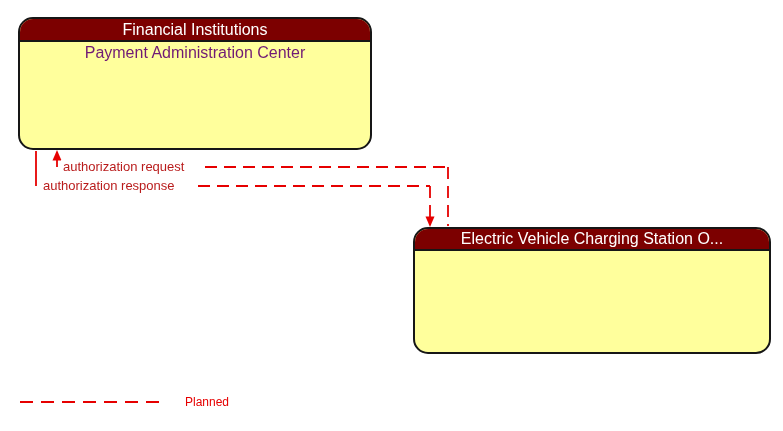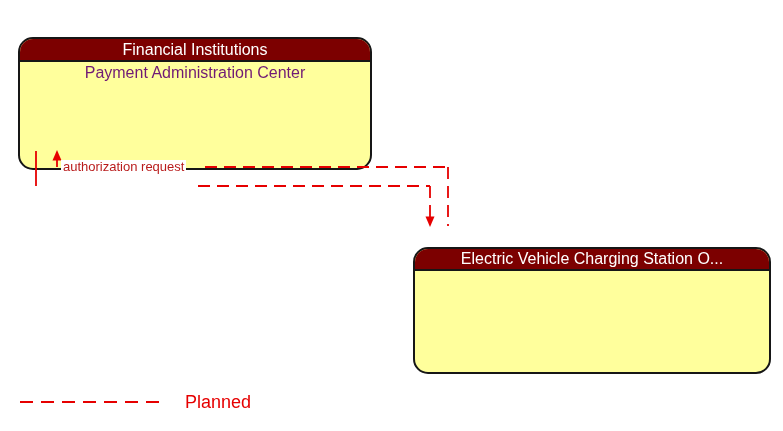--- a/index.html
+++ b/index.html
@@ -25,21 +25,20 @@
     z-index: 3;
   }
   .entity-box {
     position: absolute;
     border: 2px solid #161616;
     border-radius: 15px;
     overflow: hidden;
     background: #FFFF9C;
     box-sizing: border-box;
     z-index: 2;
-    margin-top: 20px;
   }
   .entity-box .box-header {
     background: #7C0000;
     color: #ffffff;
     border-bottom: 2px solid #161616;
     font-size: 16px;
     text-align: center;
     white-space: nowrap;
     overflow: hidden;
     line-height: 21px;
@@ -68,21 +67,21 @@
     padding: 0 2px;
   }
   #label-request  { left: 61px; top: 160px; }
   #label-response { left: 41px; top: 179px; }
 
   .legend-label {
     position: absolute;
     left: 185px;
     top: 395px;
     color: #E60000;
-    font-size: 18px;
+    font-size: 12px;
     line-height: 15px;
     white-space: nowrap;
     z-index: 4;
   }
 </style>
 </head>
 <body>
 
 <div class="canvas">
 
@@ -110,16 +109,17 @@
   <div class="entity-box" id="box-payment">
     <div class="box-header" style="height:21px; line-height:21px;">Financial Institutions</div>
     <div class="box-body">Payment Administration Center</div>
   </div>
 
   <div class="entity-box" id="box-evcs">
     <div class="box-header" style="height:20px; line-height:20px;">Electric Vehicle Charging Station O...</div>
   </div>
 
   <div class="flow-label" id="label-request">authorization request</div>
+  <div class="flow-label" id="label-response">authorization response</div>
 
   <div class="legend-label">Planned</div>
 
 </div>
 
 </body></html>

